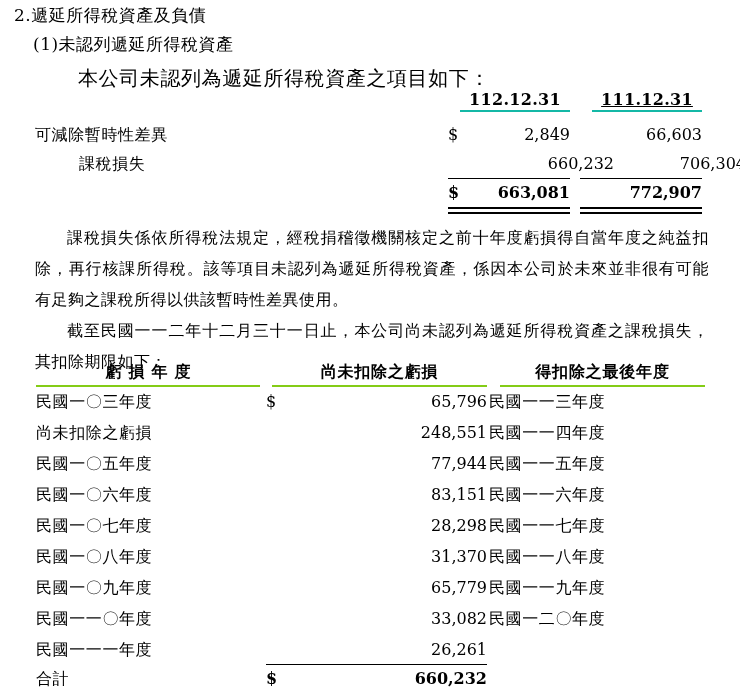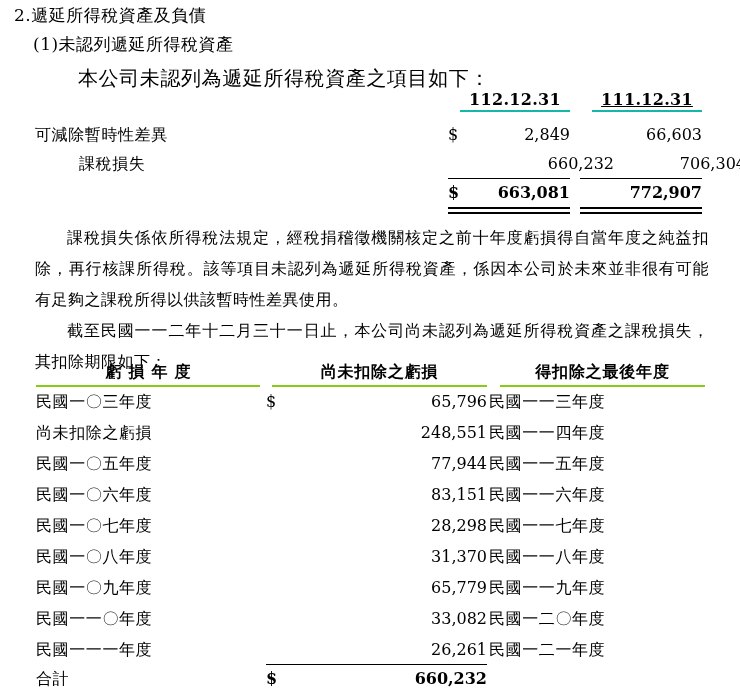--- a/index.html
+++ b/index.html
@@ -275,21 +275,20 @@
 
     <div class="t2-row" style="top:247px;">
       <span class="t2-year">民國一一〇年度</span>
       <span class="t2-amt">33,082</span>
       <span class="t2-last">民國一二〇年度</span>
     </div>
 
     <div class="t2-row" style="top:278px;">
       <span class="t2-year">民國一一一年度</span>
       <span class="t2-amt">26,261</span>
-      <span class="t2-last">民國一二一年度</span>
     </div>
 
     <div class="rule" style="left:266px; width:221px; top:302px;"></div>
 
     <div class="t2-row" style="top:307px;">
       <span class="t2-year">合計</span>
       <span class="t2-cur bold">$</span>
       <span class="t2-amt bold">660,232</span>
     </div>
 

